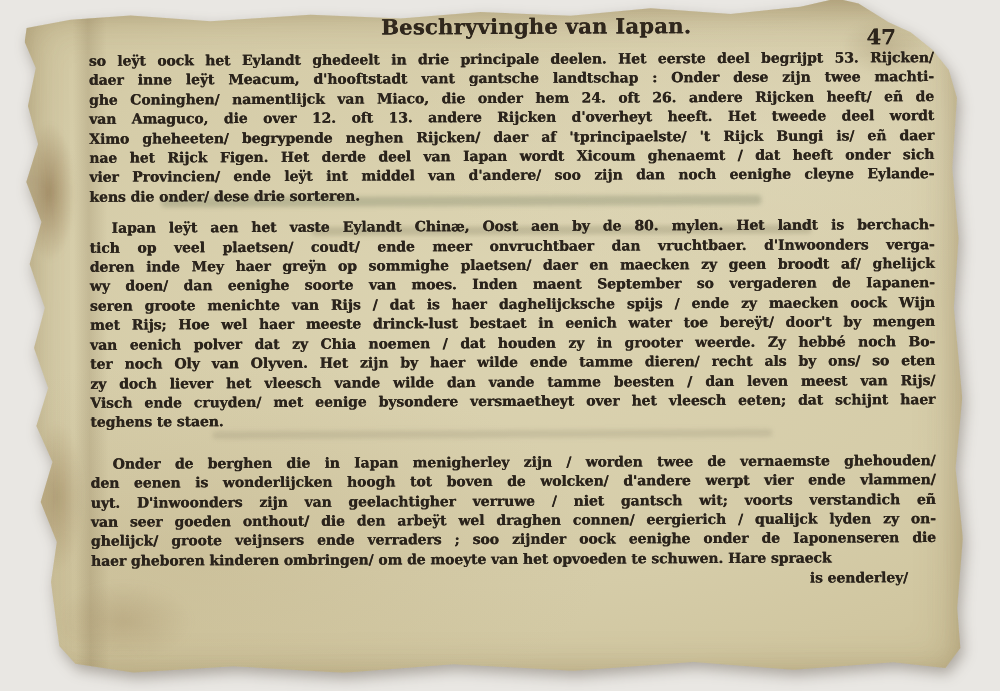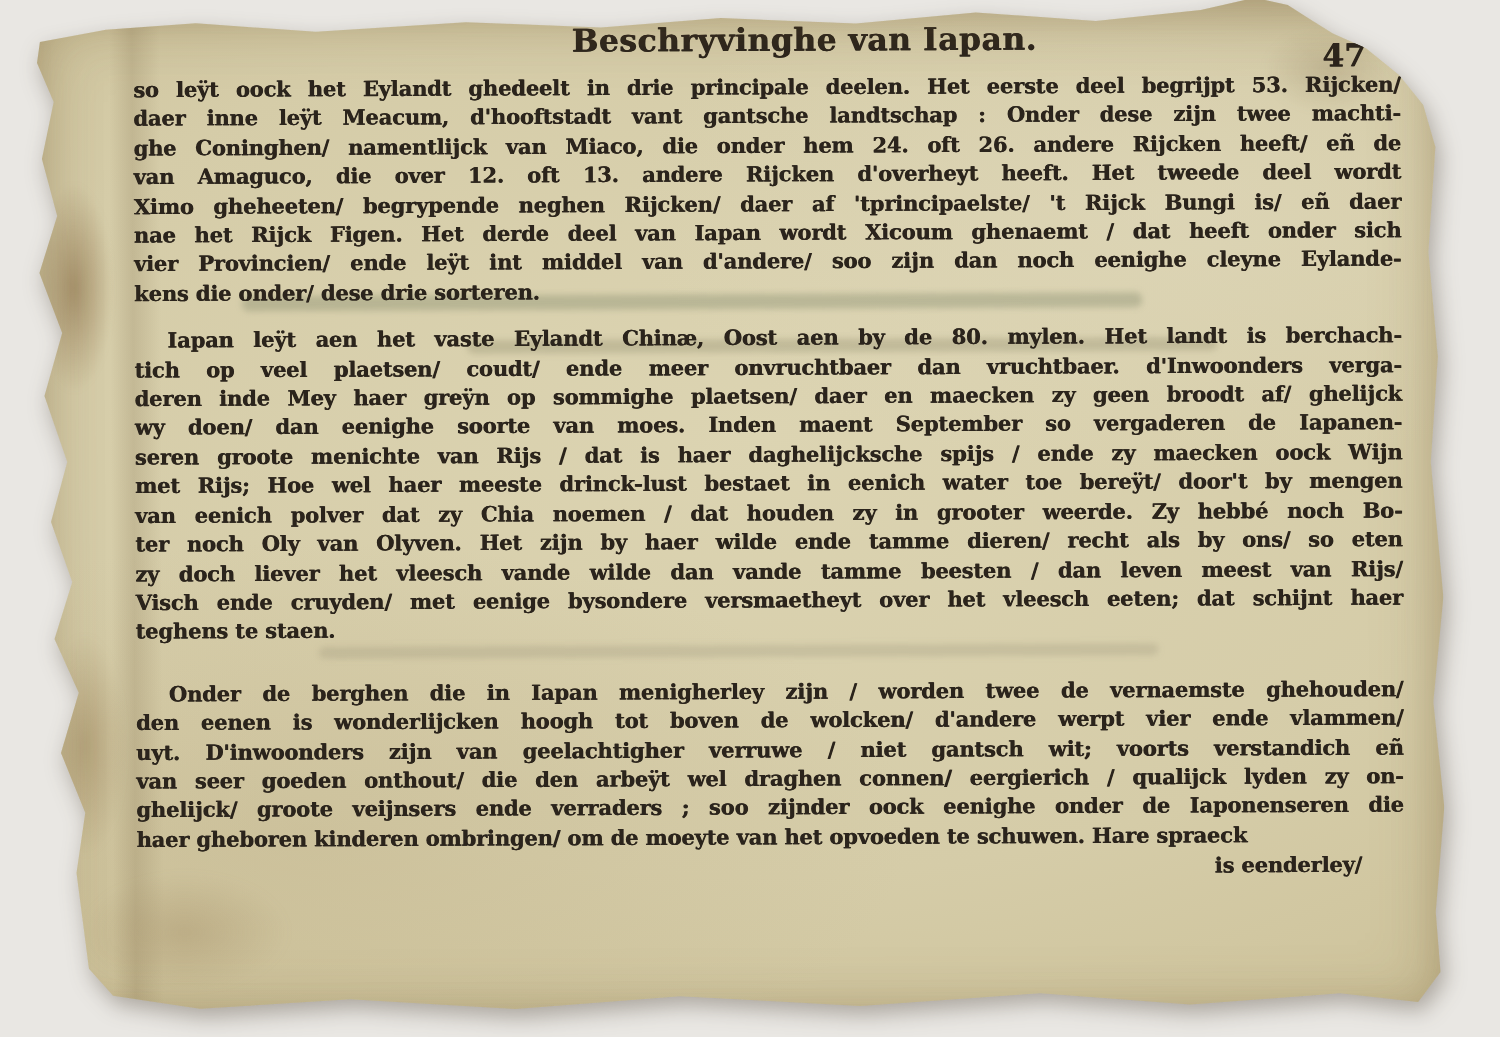--- a/index.html
+++ b/index.html
@@ -61,21 +61,21 @@
   .ghost-3 { left: 200px; top: 430px; width: 560px; height: 8px; background: rgba(115,112,88,0.18); }
 
   .header-title {
     position: absolute; left: 78px; top: 14px; width: 845px;
     text-align: center; transform: translateX(25px);
     font-size: 21px; font-weight: bold; letter-spacing: 0.3px;
     color: var(--ink, #2b241c);
     text-shadow: 0.4px 0 0 currentColor;
   }
   .page-number {
-    position: absolute; right: 58px; top: 26px;
+    position: absolute; right: 73px; top: 26px;
     font-size: 21px; font-weight: bold; color: var(--ink, #2b241c);
     text-shadow: 0.4px 0 0 currentColor;
   }
   .text-block {
     position: absolute; left: 78px; top: 50px; width: 845px;
     color: var(--ink, #2b241c);
     font-size: 14px; font-weight: bold; letter-spacing: -0.1px;
     text-shadow: 0.35px 0 0 currentColor;
   }
   .para { margin: 0; }

